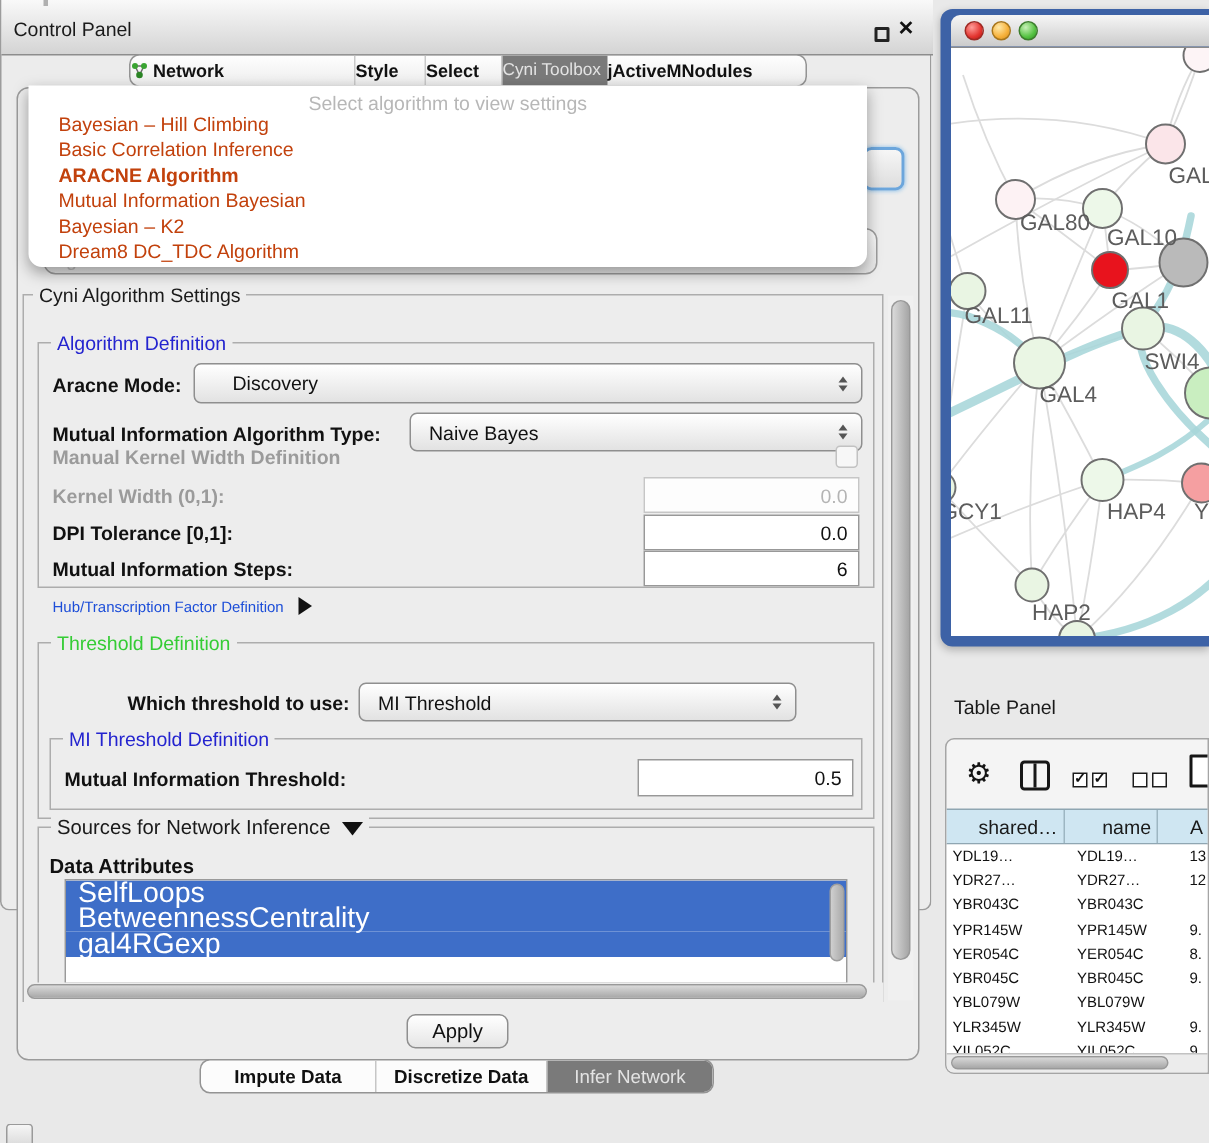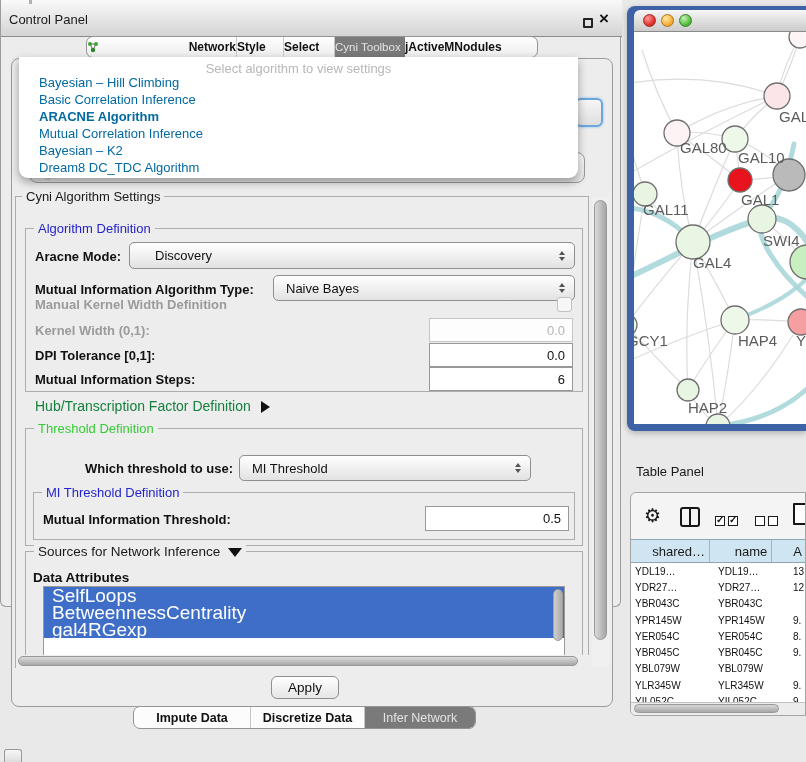--- a/index.html
+++ b/index.html
@@ -12,29 +12,29 @@
   #top-tick { left:29px; top:0; width:3px; height:4px; background:#b0b0b0; z-index:9; }
   #cp-titlebar { left:0; top:0; width:621px; height:37px; background:linear-gradient(#f9f9f9,#d4d4d4); border-bottom:1px solid #8d8d8d; }
   #cp-title { left:8px; top:12px; font-size:13px; color:#1a1a1a; }
   #float-ic { left:582px; top:18px; width:10px; height:10px; border:2px solid #222; border-radius:1px; }
   #close-ic { left:598px; top:9px; font-size:17px; font-weight:900; color:#111; }
 
   #inner-panel { left:10px; top:58px; width:602px; height:649px; border:1px solid #9b9b9b; border-radius:8px; background:#ededed; }
 
   
   #tabbar { left:85px; top:36px; width:452px; height:22px; display:flex; border:1px solid #949494; border-radius:7px; overflow:hidden; background:linear-gradient(#fefefe,#ededed); font-size:12px; font-weight:bold; color:#111; z-index:4; }
-  .tab { display:flex; align-items:center; justify-content:space-between; gap:18px; border-right:1px solid #c9c9c9; height:100%; }
+  .tab { display:flex; align-items:center; justify-content:flex-start; gap:3px; border-right:1px solid #c9c9c9; height:100%; }
   .tab:last-child { border-right:none; }
   #tab-0{width:150px;} #tab-1{width:47px;} #tab-2{width:51px;} #tab-3{width:70px; font-size:11.5px; font-weight:normal;} #tab-4{flex:1;}
   .tab.sel { background:var(--selected-tab-gray,#7a7a7a); color:#e3e3e3; border-right:none; }
 
   
   #popup { left:18px; top:57px; width:559px; height:121px; background:#fff; border-radius:0 0 9px 9px; box-shadow:0 4px 10px rgba(0,0,0,.35); z-index:6; }
   #popup-header { left:0; top:4px; width:100%; text-align:center; font-size:13px; color:#b7b7b7; }
-  .pitem { left:20px; height:17px; font-size:13px; color:#0369a1; display:flex; align-items:center; width:530px; }
+  .pitem { left:20px; height:17px; font-size:13px; color:#c2410c; display:flex; align-items:center; width:530px; }
   #pi-0{top:17px;} #pi-1{top:34px;} #pi-2{top:51px; font-weight:bold;} #pi-3{top:68px;} #pi-4{top:85px;} #pi-5{top:102px;}
 
   
   #bg-combo { left:28px; top:152px; width:556px; height:31px; border:1px solid #9c9c9c; border-radius:8px; background:linear-gradient(#fbfbfb,#e4e4e4); display:flex; align-items:flex-end; padding:0 0 2px 14px; font-size:13px; color:#bcbcbc; z-index:2; }
   #combo-frag { left:574px; top:98px; width:28px; height:29px; border:2px solid #6ca6dc; border-radius:6px; background:linear-gradient(#f6f6f6,#dedede); z-index:2; box-shadow:0 0 3px #8cc0ea; }
 
   
   .group { border:1px solid #adadad; }
   .glabel { position:absolute; top:-8px; left:8px; background:#ededed; padding:0 4px; font-size:13px; color:#1a1a1a; white-space:nowrap; }
   .glabel.blue { color:var(--group-title-blue,#2424cf); }
@@ -169,21 +169,21 @@
   <div class="abs" id="bg-combo">
     <span>galFiltered.sif default node</span>
   </div>
   <div class="abs" id="combo-frag"></div>
 
   <div class="abs" id="popup">
     <div class="abs" id="popup-header">Select algorithm to view settings</div>
     <div class="abs pitem" id="pi-0">Bayesian – Hill Climbing</div>
     <div class="abs pitem" id="pi-1">Basic Correlation Inference</div>
     <div class="abs pitem" id="pi-2">ARACNE Algorithm</div>
-    <div class="abs pitem" id="pi-3">Mutual Correlation Inference</div>
+    <div class="abs pitem" id="pi-3">Mutual Information Bayesian</div>
     <div class="abs pitem" id="pi-4">Bayesian – K2</div>
     <div class="abs pitem" id="pi-5">Dream8 DC_TDC Algorithm</div>
   </div>
 
   <div class="abs group" id="settings-group">
     <span class="glabel">Cyni Algorithm Settings</span>
   </div>
 
   <div class="abs group" id="alg-group">
     <span class="glabel blue">Algorithm Definition</span>
@@ -206,21 +206,21 @@
   </div>
   <span class="flabel dis" style="left:34px; top:297px;">Manual Kernel Width Definition</span>
   <div class="abs" id="cb-manual"></div>
   <span class="flabel dis" style="left:34px; top:323px;">Kernel Width (0,1):</span>
   <div class="tf dis" id="f-kernel">0.0</div>
   <span class="flabel" style="left:34px; top:348px;">DPI Tolerance [0,1]:</span>
   <div class="tf" id="f-dpi">0.0</div>
   <span class="flabel" style="left:34px; top:372px;">Mutual Information Steps:</span>
   <div class="tf" id="f-steps">6</div>
 
-  <div class="abs" style="left:34px; top:398px; font-size:14px; color:#15803d;">
+  <div class="abs" style="left:34px; top:398px; font-size:10px; color:#1d4ed8;">
     <span>Hub/Transcription Factor Definition</span><span class="tri-r"></span>
   </div>
 
   <div class="abs group" id="thr-group">
     <span class="glabel green">Threshold Definition</span>
   </div>
   <span class="flabel" style="left:84px; top:461px;">Which threshold to use:</span>
   <div class="combo" id="combo-which">
     <span class="val">MI Threshold</span>
     <span class="updn">

